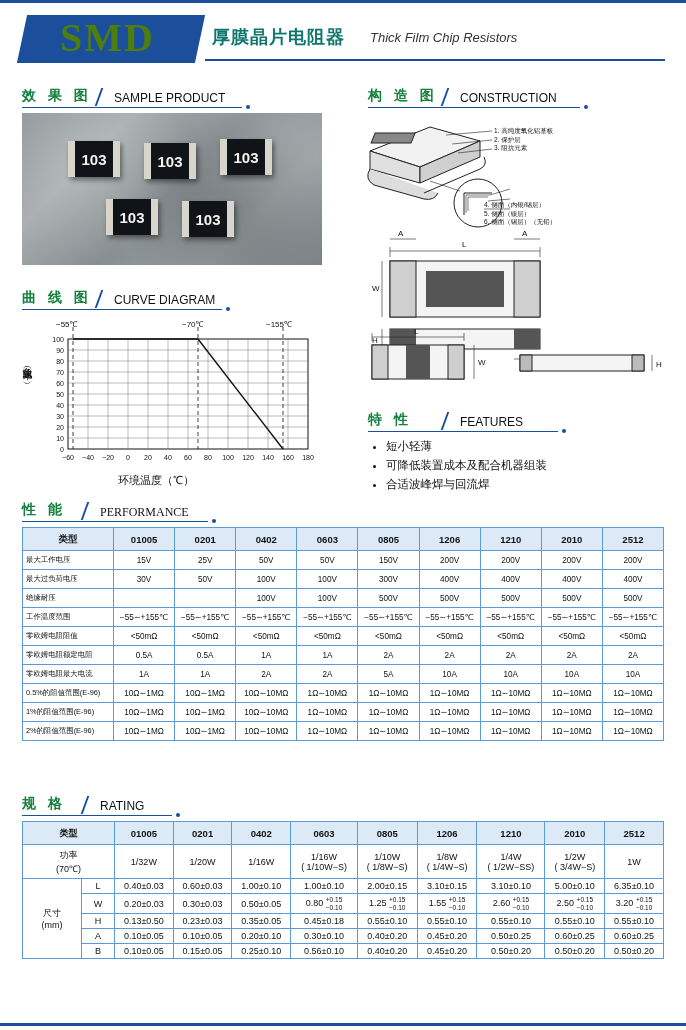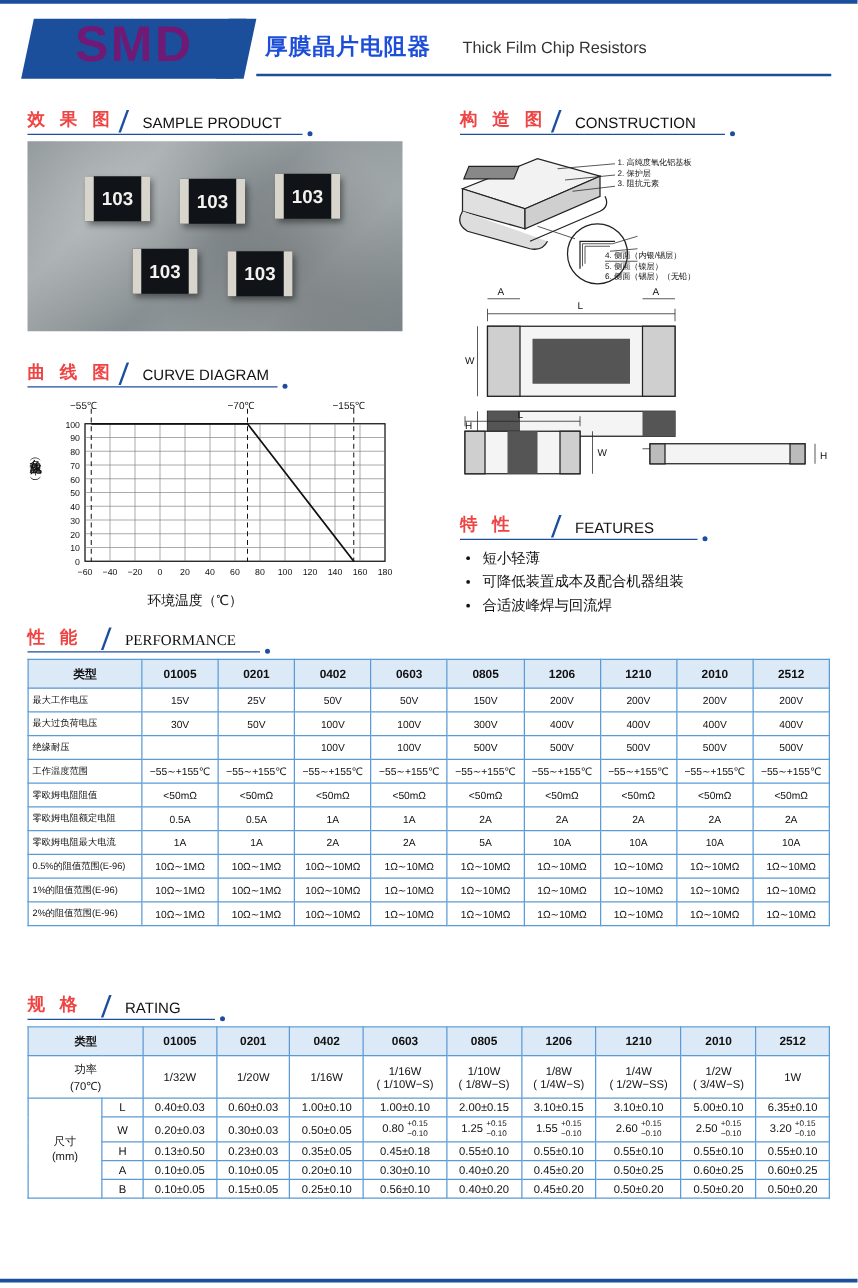--- a/index.html
+++ b/index.html
@@ -25,42 +25,42 @@
     background:#1b4f9c;
     transform:skewX(-12deg);
   }
   .hdr-blue2{
     position:absolute; left:178px; top:0; width:22px; height:48px;
     background:#1b4f9c;
     transform:skewX(-12deg);
   }
   .hdr-smd{
     position:absolute; left:60px; top:-1px;
-    color:#701a75; font-size:40px; font-weight:bold; letter-spacing:2px;
-    font-family:Liberation Sans, sans-serif;
+    color:#4d7c0f; font-size:40px; font-weight:bold; letter-spacing:2px;
+    font-family:Liberation Serif, serif;
   }
   .hdr-cn{
     position:absolute; left:212px; top:10px;
-    font-size:18px; font-weight:bold; color:#1d4ed8;
+    font-size:18px; font-weight:bold; color:#0f766e;
     letter-spacing:1px;
   }
   .hdr-en{
     position:absolute; left:370px; top:15px;
-    font-size:13px; color:#333; 
+    font-size:13px; color:#333; font-style:italic;
   }
   .hdr-rule{
     position:absolute; left:205px; top:44px; width:460px; height:2px;
     background:#1b4f9c;
   }
 
   
   .sect{ position:absolute; height:22px; }
   .sect .cnbox{
     position:absolute; left:0; top:0;
-    font-size:14px; font-weight:bold; color:#ef4444;
+    font-size:14px; font-weight:bold; color:#15803d;
     letter-spacing:4px;
     white-space:nowrap;
   }
   .sect .slash{
     position:absolute; top:1px; width:16px; height:18px;
     border-left:2px solid #1b4f9c;
     transform:skewX(-20deg);
   }
   .sect .en{
     position:absolute; top:4px;

